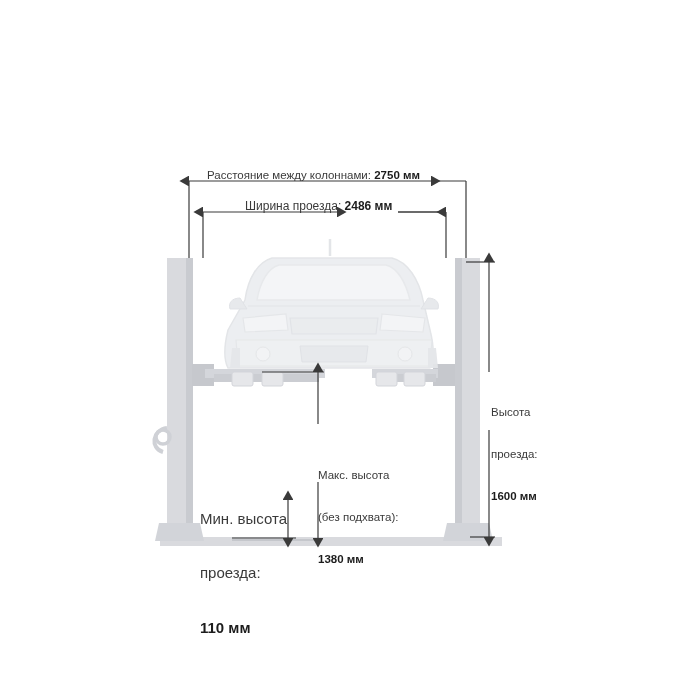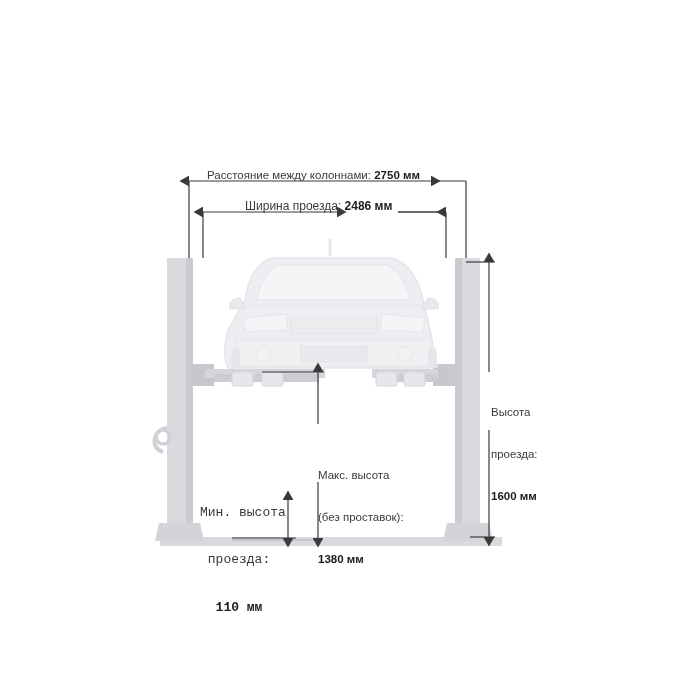--- a/index.html
+++ b/index.html
@@ -51,24 +51,23 @@
   }
   #label-max-height {
     left: 318px;
     top: 440px;
     font-size: 11.5px;
     text-align: left;
   }
   #label-min-height {
     left: 200px;
     top: 473px;
-    font-size: 13px;
-    text-align: center;
+    font-size: 15px;
+    text-align: left;
     width: 78px;
-    font-family: Liberation Mono, monospace;
   }
 </style>
 </head>
 <body>
 
 <div id="stage">
 
   <svg id="diagram-svg" viewBox="0 0 700 700">
     <defs>
       <marker id="arrL" markerWidth="9" markerHeight="9" refX="8" refY="4.5" orient="auto">
@@ -170,21 +169,21 @@
   <div class="dim-label" id="label-drive-width"><span>Ширина проезда:</span> <span class="val">2486 мм</span></div>
 
   <div class="dim-label" id="label-column-height">
     <div>Высота</div>
     <div>проезда:</div>
     <div class="val">1600 мм</div>
   </div>
 
   <div class="dim-label" id="label-max-height">
     <div>Макс. высота</div>
-    <div>(без проставок):</div>
+    <div>(без подхвата):</div>
     <div class="val">1380 мм</div>
   </div>
 
   <div class="dim-label" id="label-min-height">
     <div>Мин. высота</div>
     <div>проезда:</div>
     <div class="val">110 мм</div>
   </div>
 
 </div>

